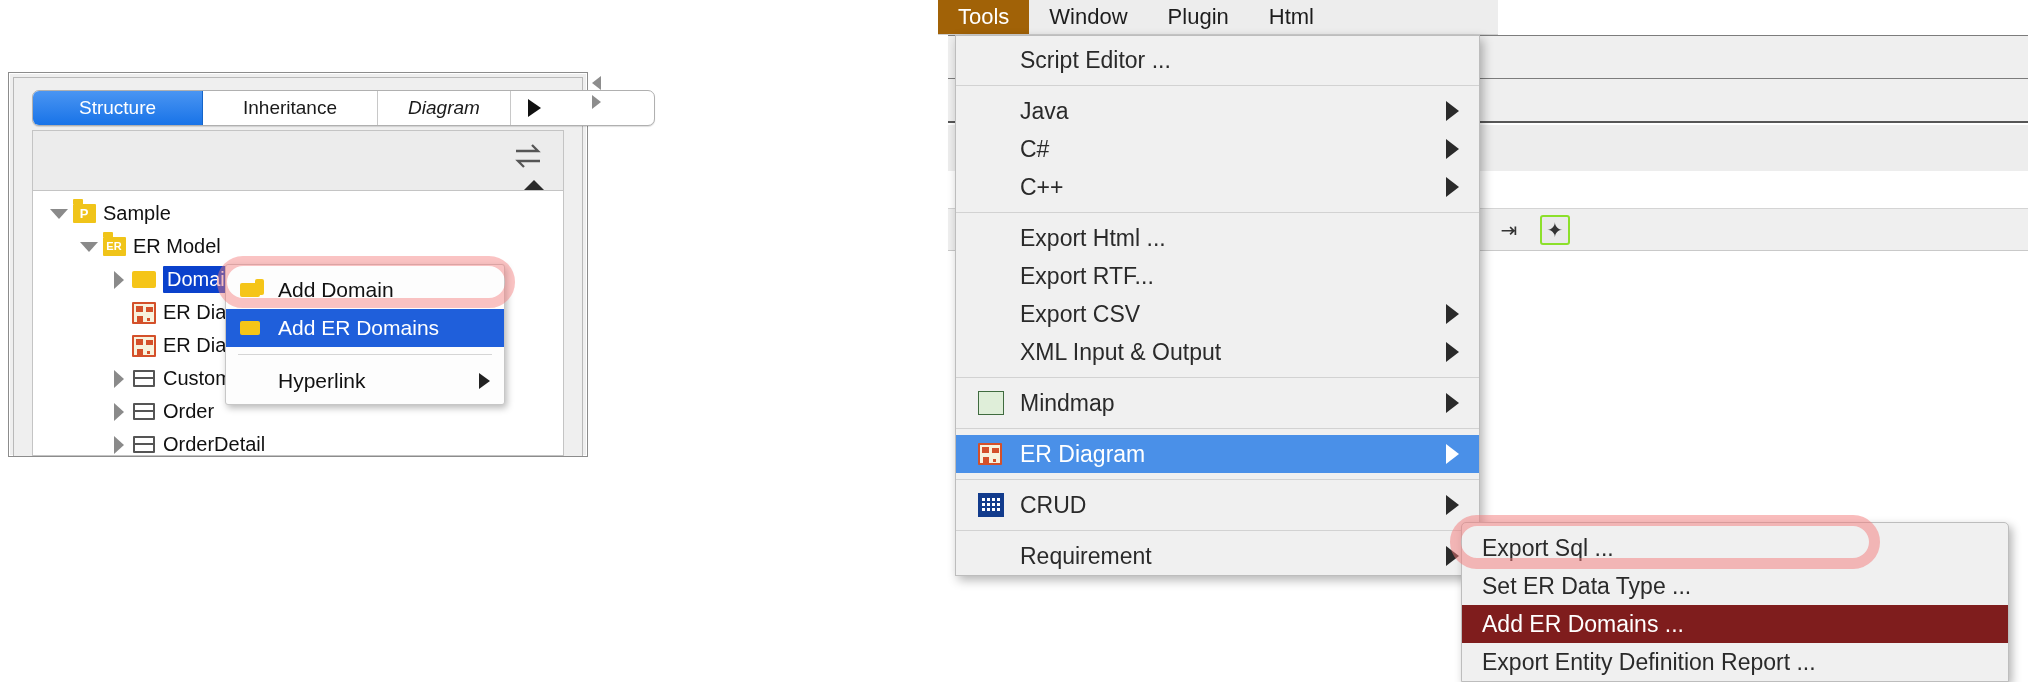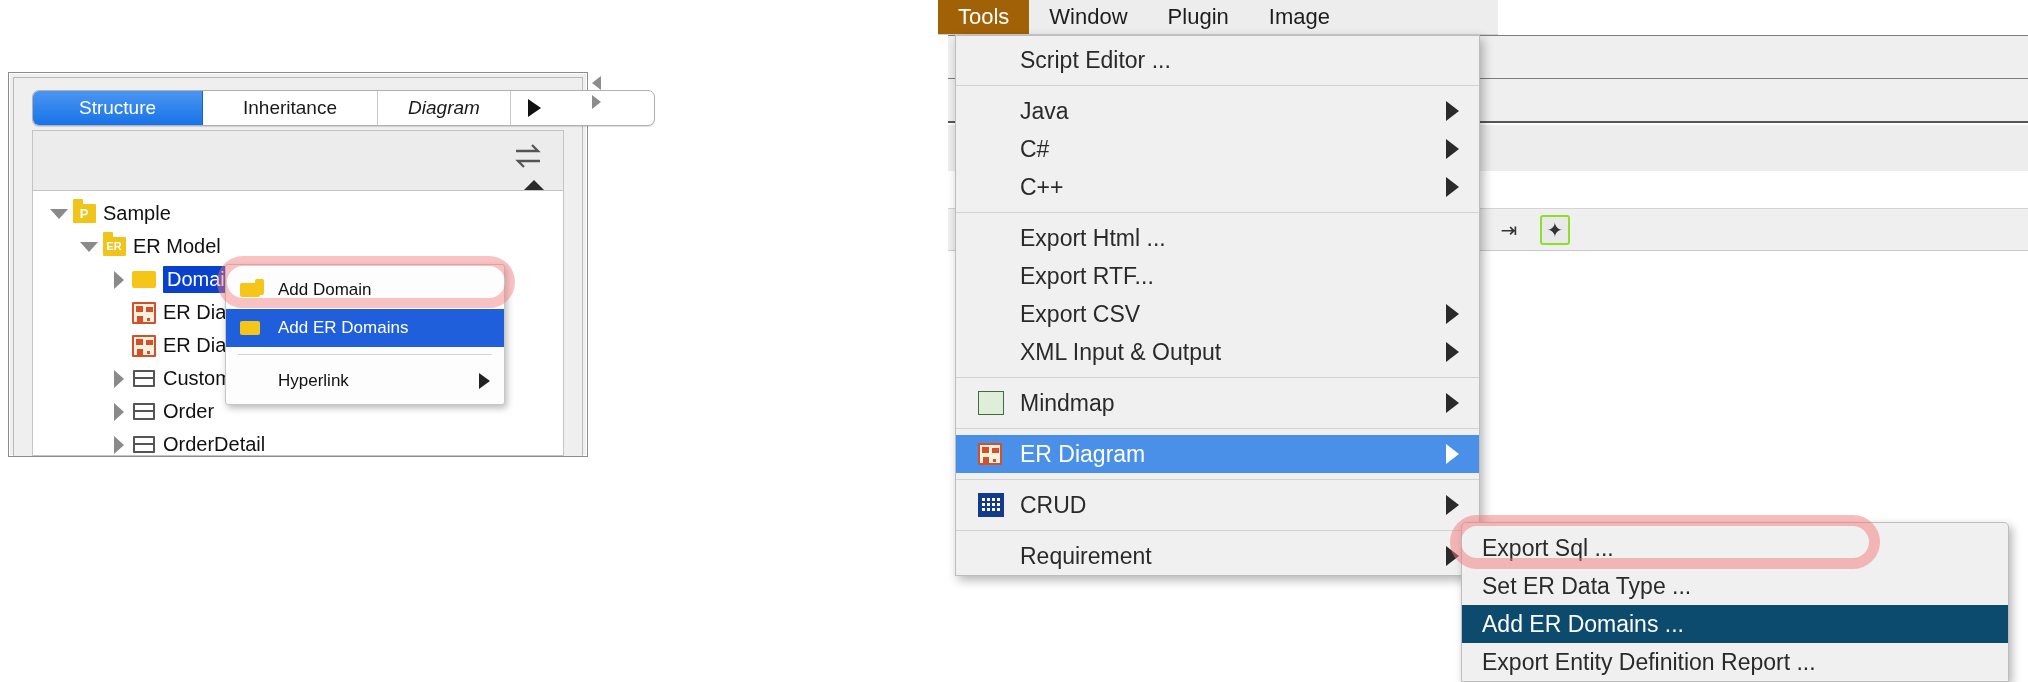--- a/index.html
+++ b/index.html
@@ -123,21 +123,21 @@
     border:1px solid #c7c7c7;
     border-radius:3px;
     box-shadow:2px 3px 7px rgba(0,0,0,.28);
     padding:6px 0 4px 0;
     z-index:40;
   }
   .ctx-item {
     display:flex; align-items:center;
     height:38px;
     padding:0 14px;
-    font-size:17px; color:#111;
+    font-size:21px; color:#111;
   }
   .ctx-item .ci-ico{width:24px;flex:0 0 24px;margin-right:14px;display:flex;align-items:center;}
   .ctx-item.sel { background:#1f5fdb; color:#ffffff; }
   .ctx-sep { height:1px; background:#d5d5d5; margin:7px 12px; }
   .ctx-item .ci-arrow{margin-left:auto;width:0;height:0;border-top:8px solid transparent;border-bottom:8px solid transparent;border-left:11px solid #222;}
   .ring-left {
     position:absolute; left:-9px; top:-9px;
     width:298px; height:52px;
     border:10px solid rgba(244,122,122,.45);
     border-radius:28px;
@@ -225,21 +225,21 @@
     border:1px solid #bdbdbd;
     border-radius:5px 5px 0 0;
     box-shadow:3px 4px 10px rgba(0,0,0,.3);
     padding:6px 0 0 0;
     z-index:45;
   }
   .sm-item{
     display:flex;align-items:center;height:38px;padding:0 20px;
     font-size:23px;color:#2a2a2a;white-space:nowrap;
   }
-  .sm-item.sel{background:#0c4a6e;color:#ffffff;}
+  .sm-item.sel{background:#7f1d1d;color:#ffffff;}
   .ring-right{
     position:absolute;left:-12px;top:-8px;
     width:430px;height:54px;
     border:11px solid rgba(244,122,122,.5);
     border-radius:30px;
     pointer-events:none;z-index:6;
   }
 </style>
 </head>
 <body>
@@ -430,21 +430,21 @@
   <div class="mb-item active">
     <span>Tools</span>
   </div>
   <div class="mb-item">
     <span>Window</span>
   </div>
   <div class="mb-item">
     <span>Plugin</span>
   </div>
   <div class="mb-item">
-    <span>Image</span>
+    <span>Html</span>
   </div>
 </div>
 
 <div id="tools-menu">
 
   <div class="tm-item">
     <span class="tm-ico"></span>
     <span>Script Editor ...</span>
   </div>
   <div class="tm-sep"></div>

